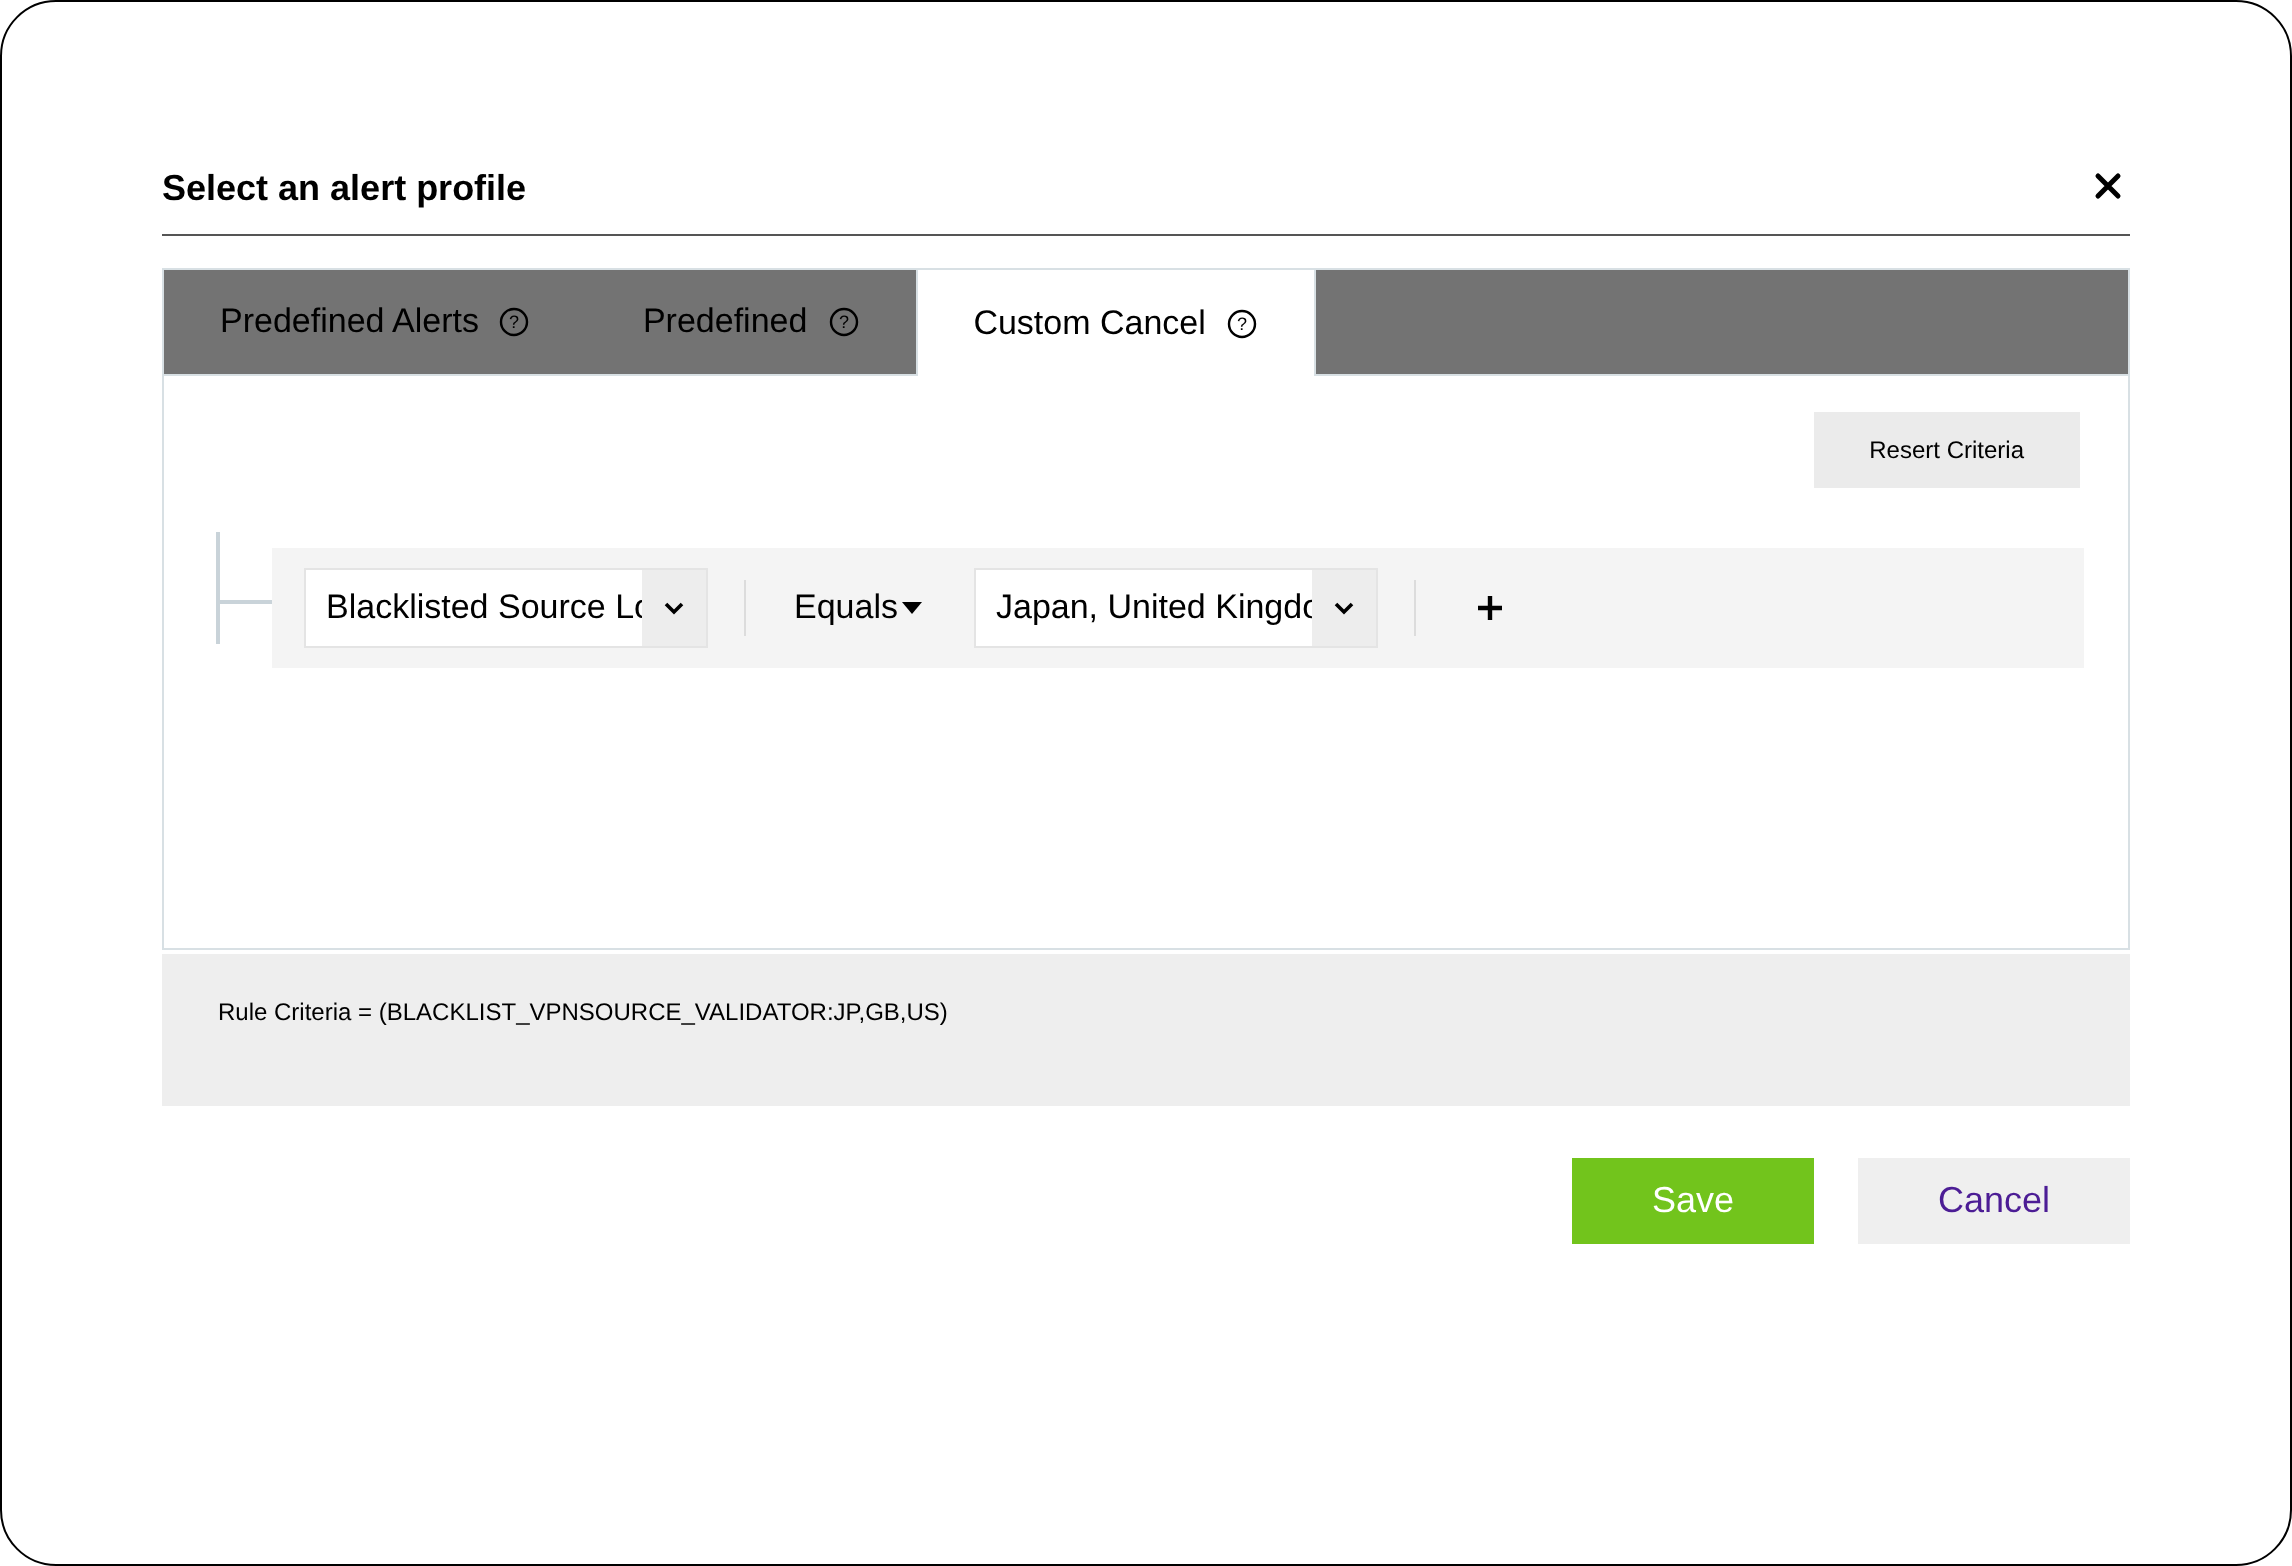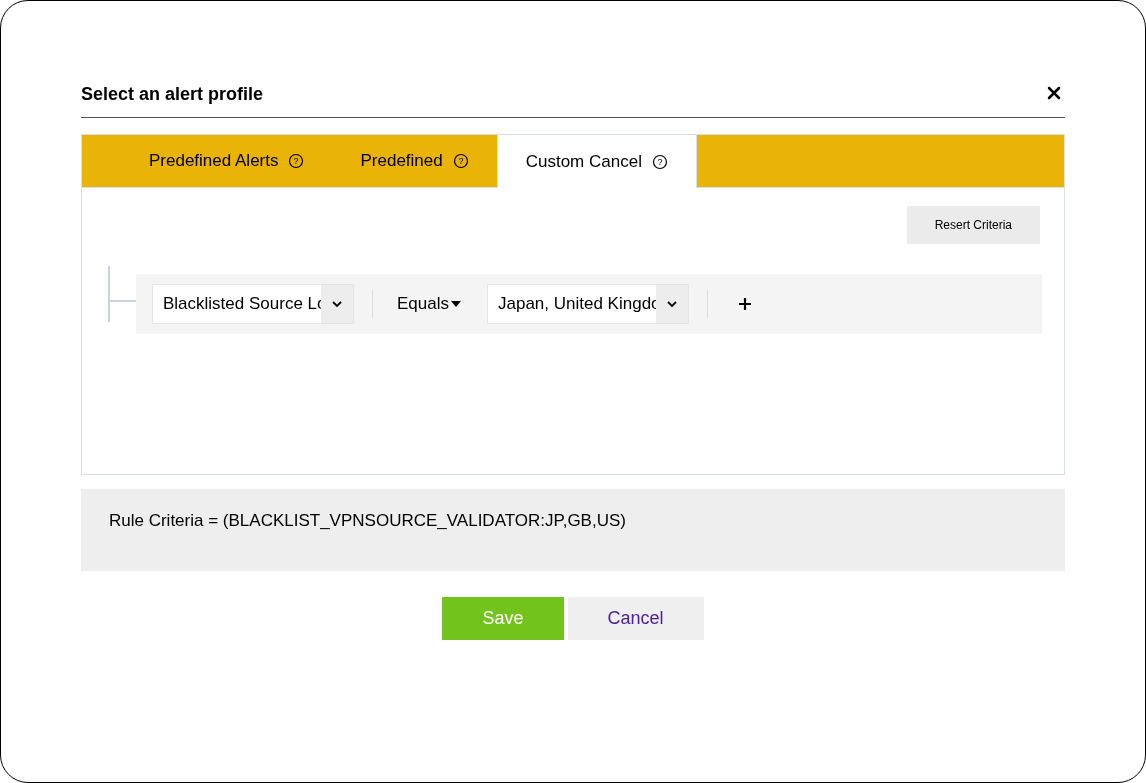--- a/index.html
+++ b/index.html
@@ -38,24 +38,23 @@
       line-height: 1;
       padding: 4px;
     }
     .tabs-container {
       margin-top: 16px;
       border: 1px solid #d8e0e4;
       background: #fff;
     }
     .tab-strip {
       display: flex;
-      background: #eab308;
+      background: #737373;
       border-bottom: 1px solid #d8e0e4;
       position: relative;
-      padding-left: 39px;
     }
     .tab {
       padding: 16px 28px;
       font-size: 17px;
       color: #000;
       display: flex;
       align-items: center;
       gap: 10px;
       cursor: pointer;
       position: relative;
@@ -172,31 +171,31 @@
       width: 22px; height: 22px;
       display: flex;
       align-items: center;
       justify-content: center;
       cursor: pointer;
       font-size: 20px;
       font-weight: bold;
       margin-left: 8px;
     }
     .rule-criteria-box {
-      margin-top: 14px;
+      margin-top: 2px;
       background: #eeeeee;
       padding: 22px 40px 40px 28px;
-      font-size: 17px;
+      font-size: 12px;
     }
     .rc-label { display: inline; }
     .rc-value { display: inline; }
     .actions {
       display: flex;
-      justify-content: center;
-      gap: 4px;
+      justify-content: flex-end;
+      gap: 22px;
       margin-top: 26px;
     }
     .btn {
       border: none;
       padding: 11px 40px;
       font-size: 18px;
       cursor: pointer;
       font-family: inherit;
     }
     .btn-save { background: #72c41c; color: #fff; }

